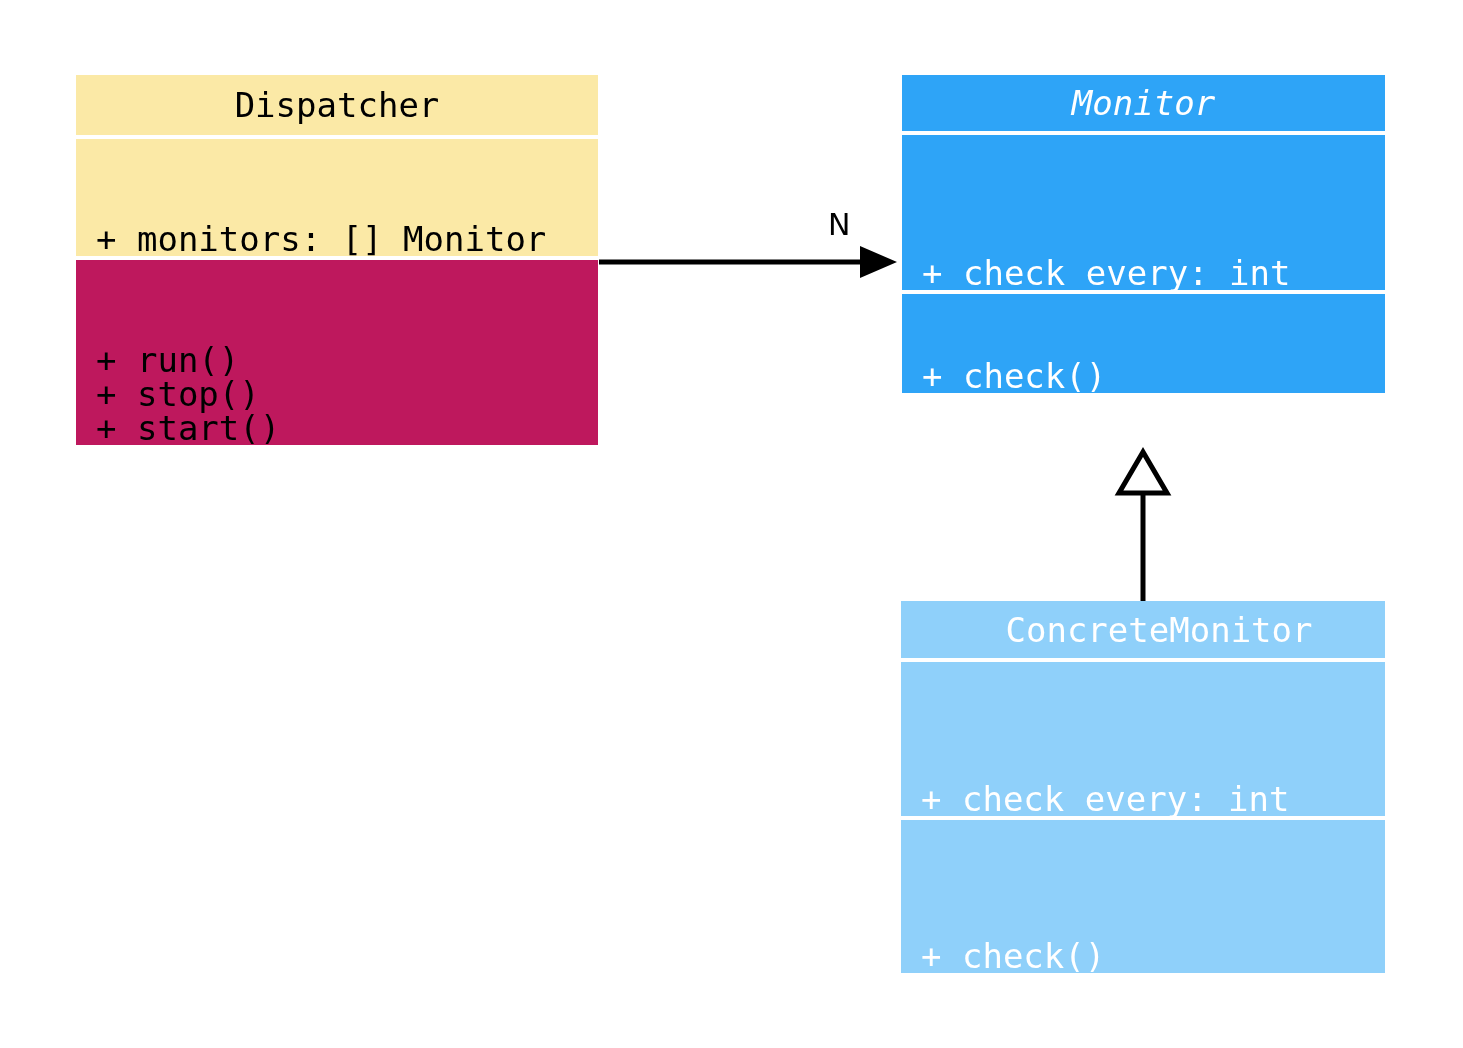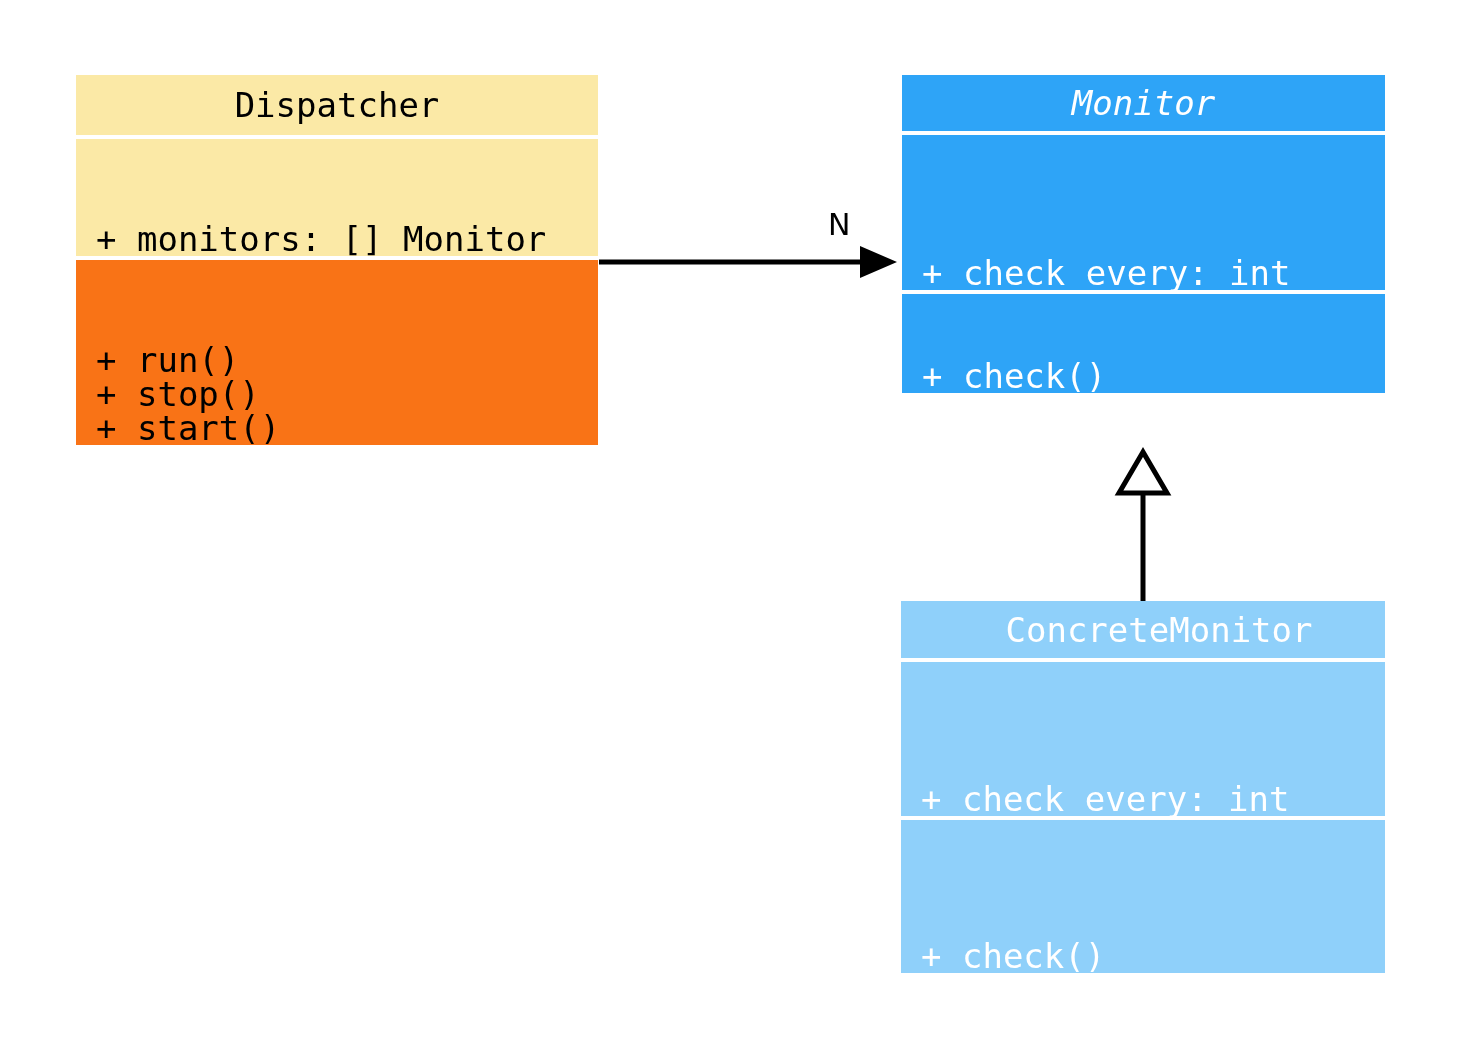--- a/index.html
+++ b/index.html
@@ -82,21 +82,21 @@
 </head>
 <body>
 
 <div class="canvas">
 
   <section class="uml-class class-dispatcher">
     <header class="title" style="background-color: rgb(251, 233, 166);">Dispatcher</header>
     <div class="compartment attributes" style="background-color: rgb(251, 233, 166);">
       <div class="member-line">+ monitors: [] Monitor</div>
     </div>
-    <div class="compartment methods" style="background-color: #f97316;">
+    <div class="compartment methods" style="background-color: #be185d;">
       <div class="member-line">+ run()</div>
       <div class="member-line">+ stop()</div>
       <div class="member-line">+ start()</div>
     </div>
   </section>
 
   <section class="uml-class class-monitor">
     <header class="title abstract-title" style="background-color: rgb(46, 164, 247);">Monitor</header>
     <div class="compartment attributes" style="background-color: rgb(46, 164, 247);">
       <div class="member-line">+ check_every: int</div>

